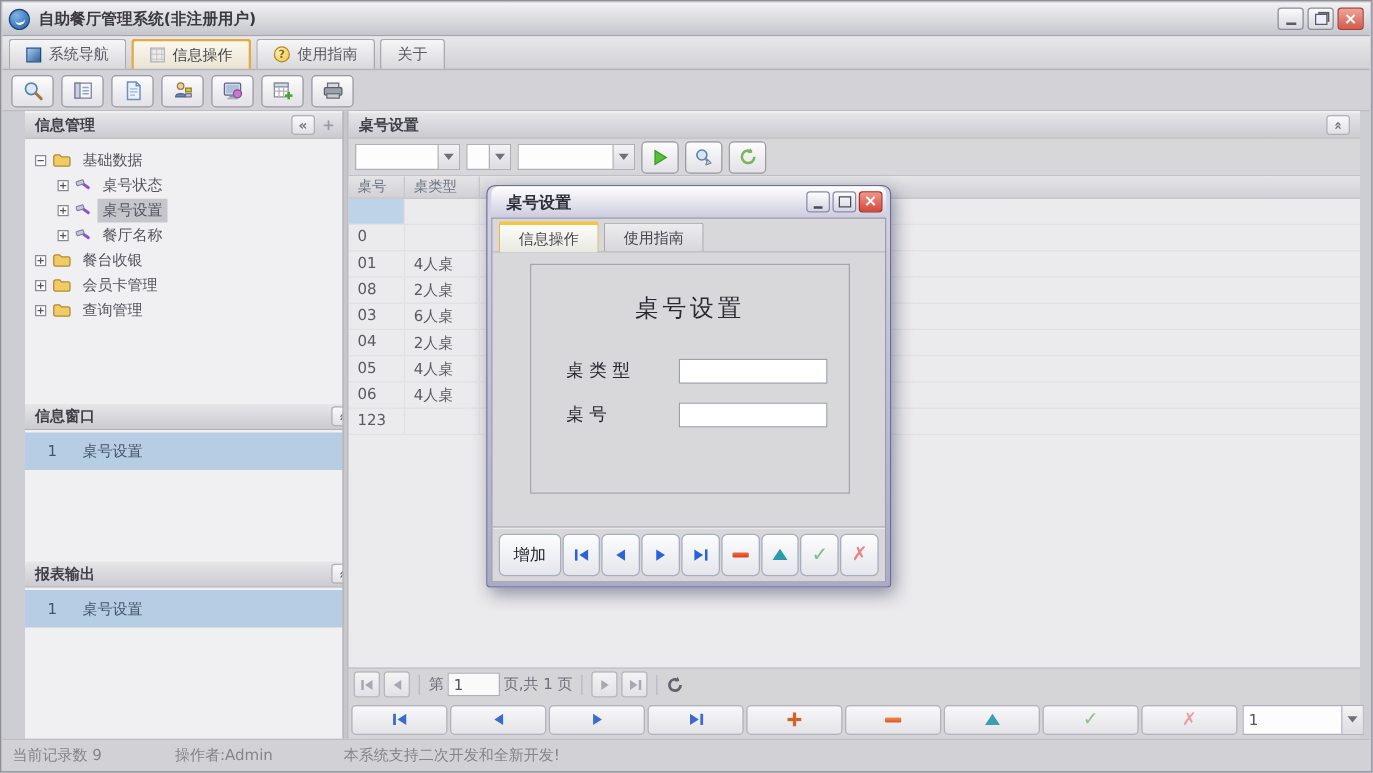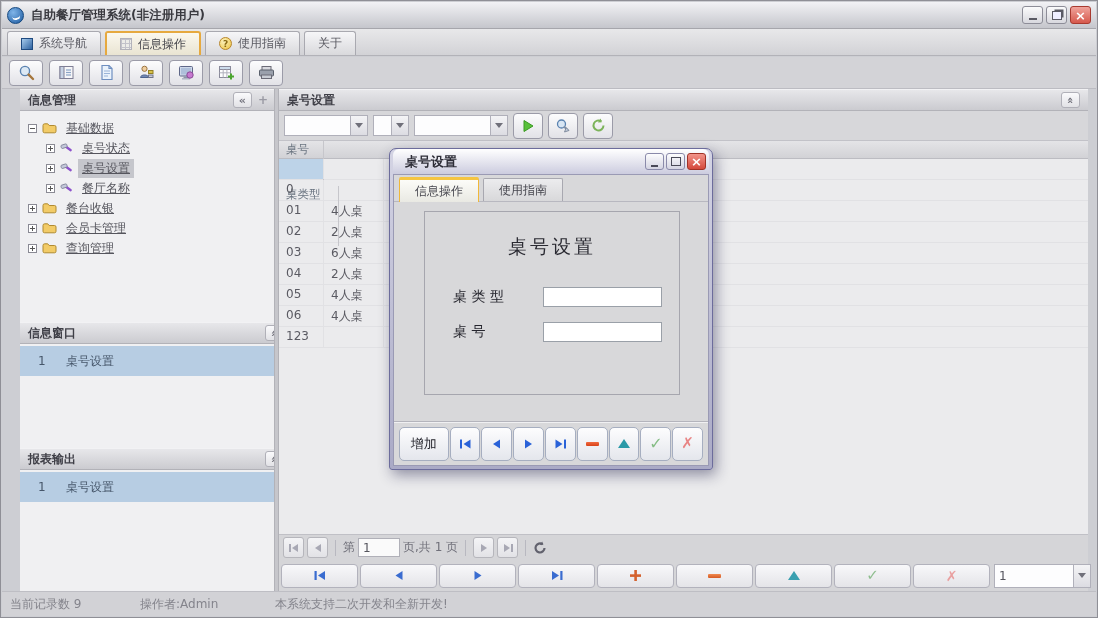--- a/index.html
+++ b/index.html
@@ -70,21 +70,21 @@
   
   .tree { padding-top:7px; }
   .trow { height:20px; display:flex; align-items:center; font-size:12px; color:#55555d; }
   .trow.lvl0 { padding-left:8px; }
   .trow.lvl1 { padding-left:26px; }
   .expand { width:9px; height:9px; border:1px solid #8a8a94; background:#fff; margin-right:5px;
             position:relative; flex:0 0 9px; }
   .expand::before { content:""; position:absolute; left:1px; top:3px; width:5px; height:1px; background:#555; }
   .expand.plus::after { content:""; position:absolute; left:3px; top:1px; width:1px; height:5px; background:#555; }
   .tree-ic { margin-right:5px; display:flex; }
-  .tlabel { padding:1px 4px;text-decoration:underline; }
+  .tlabel { padding:1px 4px; }
   .trow.selected .tlabel { background:#c5c6cc; }
 
   
   .plist { background:#f0f0f2; }
   .plist-row { height:30px; margin-top:2px; background:#b7cde3; display:flex; align-items:center;
                font-size:12px; color:#46566a; }
   .plist-idx { width:46px; padding-left:18px; }
 
   
   .grid-toolbar { height:30px; background:#d7d7da; border-bottom:1px solid #c2c2c8;
@@ -95,21 +95,21 @@
   .fsel .arrow { width:17px; border-left:1px solid #b0b0ba; background:linear-gradient(#f4f4f6,#dcdce2);
                  display:flex; align-items:center; justify-content:center; }
   .fsel .arrow::after { content:""; border-left:4px solid transparent; border-right:4px solid transparent;
                         border-top:5px solid #70707a; }
   .gtbtn { width:30px; height:26px; border:1px solid #9b9ba8; border-radius:4px;
            background:linear-gradient(#fcfcfd,#e2e2e7); display:flex; align-items:center; justify-content:center; }
 
   
   .grid { position:absolute; top:52px; left:0; right:0; bottom:57px; background:#ebebed; overflow:hidden; }
   .grid-header { height:18px; display:flex; background:linear-gradient(#e4e4e7,#d2d2d6);
-                 border-bottom:1px solid #bcbcc2; font-size:11.5px; color:#6a7480;flex-direction:column; }
+                 border-bottom:1px solid #bcbcc2; font-size:11.5px; color:#6a7480; }
   .gh-cell { padding:1px 0 0 7px; border-right:1px solid #c6c6cb; }
   .c1 { width:45px; flex:0 0 45px; }
   .c2 { width:60px; flex:0 0 60px; }
   .grow { height:21px; display:flex; border-bottom:1px solid #e1e1e4; font-size:12px; color:#5a5a62; }
   .gcell { padding:2px 0 0 7px; border-right:1px solid #e1e1e4; overflow:hidden; white-space:nowrap; }
   .gcell.sel { background:#bdd3e8; }
 
   
   .pager { position:absolute; left:0; right:0; bottom:31px; height:26px; background:#d5d5d8;
            border-top:1px solid #c0c0c6; display:flex; align-items:center; padding:0 4px; gap:3px;
@@ -444,21 +444,21 @@
         </div>
       <div class="grow">
           <span class="gcell c1">0</span>
           <span class="gcell c2"></span>
         </div>
       <div class="grow">
           <span class="gcell c1">01</span>
           <span class="gcell c2">4人桌</span>
         </div>
       <div class="grow">
-          <span class="gcell c1">02</span>
+          <span class="gcell c1">08</span>
           <span class="gcell c2">2人桌</span>
         </div>
       <div class="grow">
           <span class="gcell c1">03</span>
           <span class="gcell c2">6人桌</span>
         </div>
       <div class="grow">
           <span class="gcell c1">04</span>
           <span class="gcell c2">2人桌</span>
         </div>

